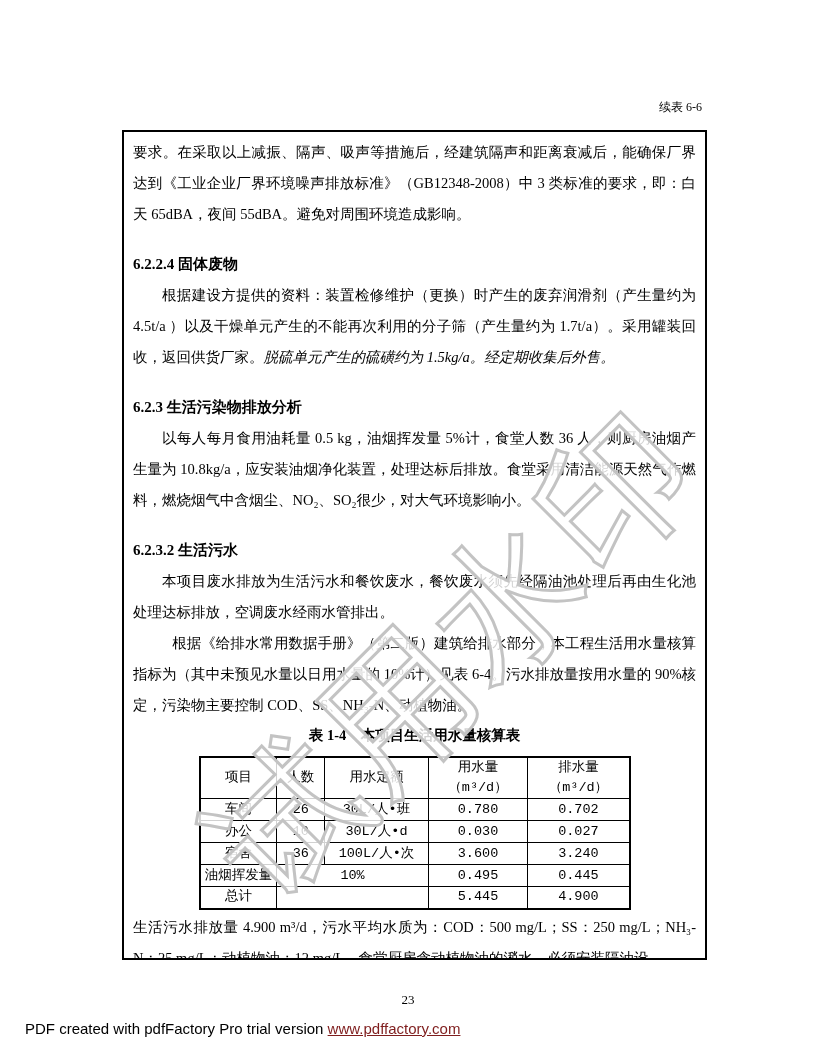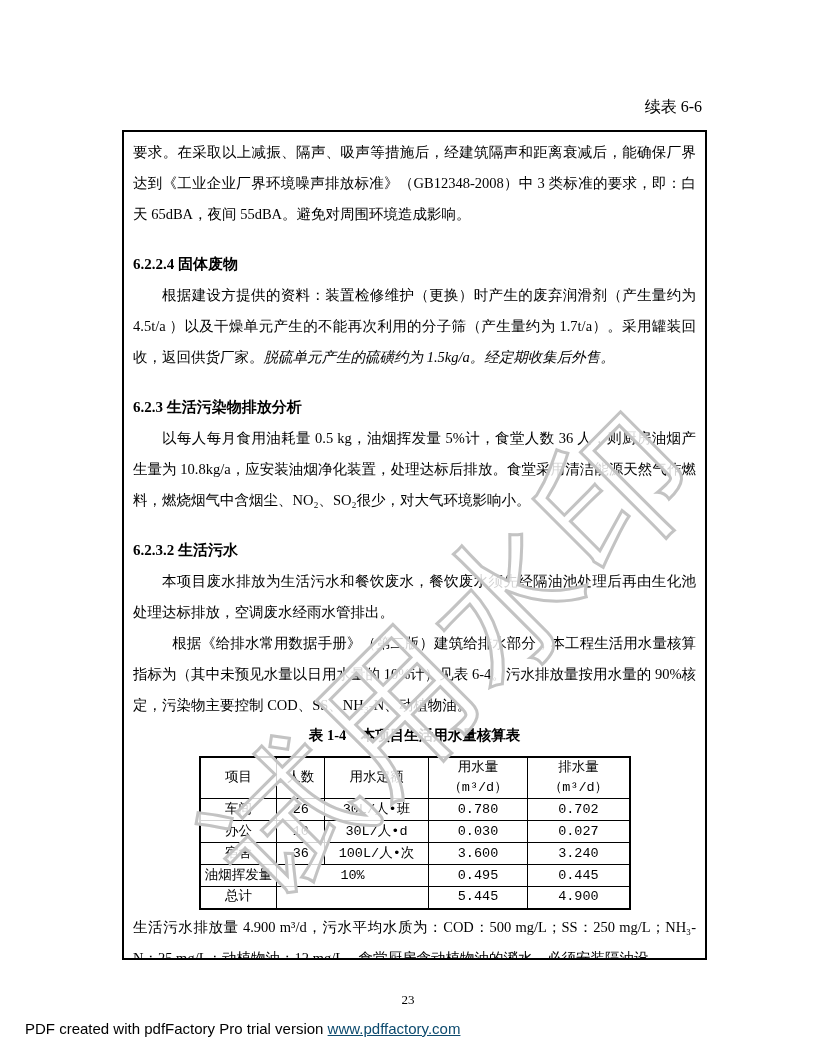--- a/index.html
+++ b/index.html
@@ -5,21 +5,21 @@
   * { margin:0; padding:0; box-sizing:border-box; }
   html,body { width:816px; height:1056px; }
   body {
     position:relative;
     background:#ffffff;
     color:#000;
     font-family:"Liberation Serif","DejaVu Serif",serif;
   }
   .cont-label {
     position:absolute; top:96px; left:122px; width:580px;
-    text-align:right; font-size:16px; line-height:22px;
+    text-align:right; font-size:12px; line-height:22px;
   }
   .doc-box {
     position:absolute; left:122px; top:130px; width:585px; height:830px;
     border:2px solid #000; padding:5px 9px 4px 9px;
     font-size:14.5px; line-height:31px; overflow:hidden;
   }
   .doc-box p { text-align:justify; }
   .ind  { text-indent:2em; }
   .ind-lg { text-indent:2.7em; }
   .hd { font-weight:bold; font-size:15px; line-height:31px; margin-top:19px; }
@@ -45,21 +45,21 @@
   }
   .page-num {
     position:absolute; top:992px; left:0; width:816px;
     text-align:center; font-size:13px;
   }
   .pdf-footer {
     position:absolute; top:1020px; left:25px;
     font-family:"Liberation Sans","DejaVu Sans",sans-serif;
     font-size:15px; color:#000;
   }
-  .pdf-footer a { color:#0c4a6e; text-decoration:underline; }
+  .pdf-footer a { color:#7f1d1d; text-decoration:underline; }
 </style>
 </head>
 <body>
 
 <div class="cont-label">续表 6-6</div>
 
 <div class="doc-box">
   <p>要求。在采取以上减振、隔声、吸声等措施后，经建筑隔声和距离衰减后，能确保厂界达到《工业企业厂界环境噪声排放标准》（GB12348-2008）中 3 类标准的要求，即：白天 65dBA，夜间 55dBA。避免对周围环境造成影响。</p>
 
   <div class="hd">6.2.2.4 固体废物</div>

